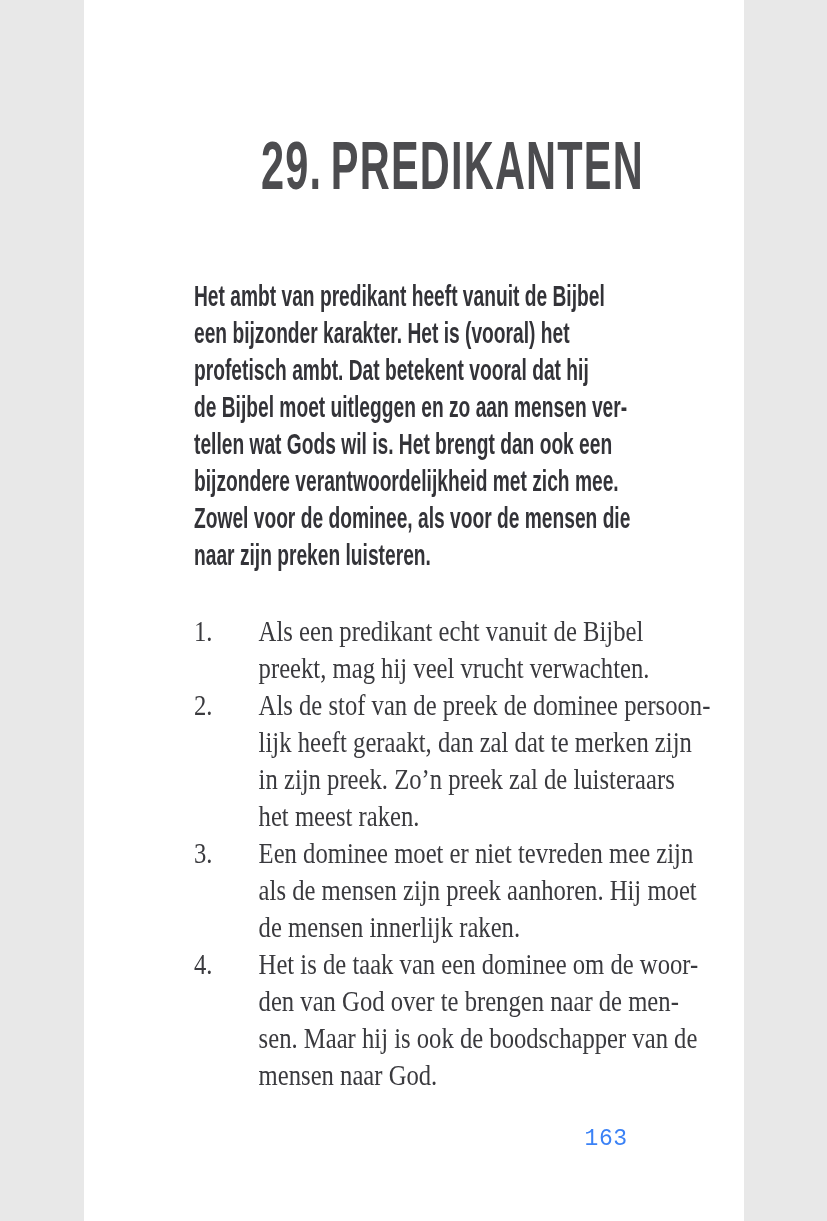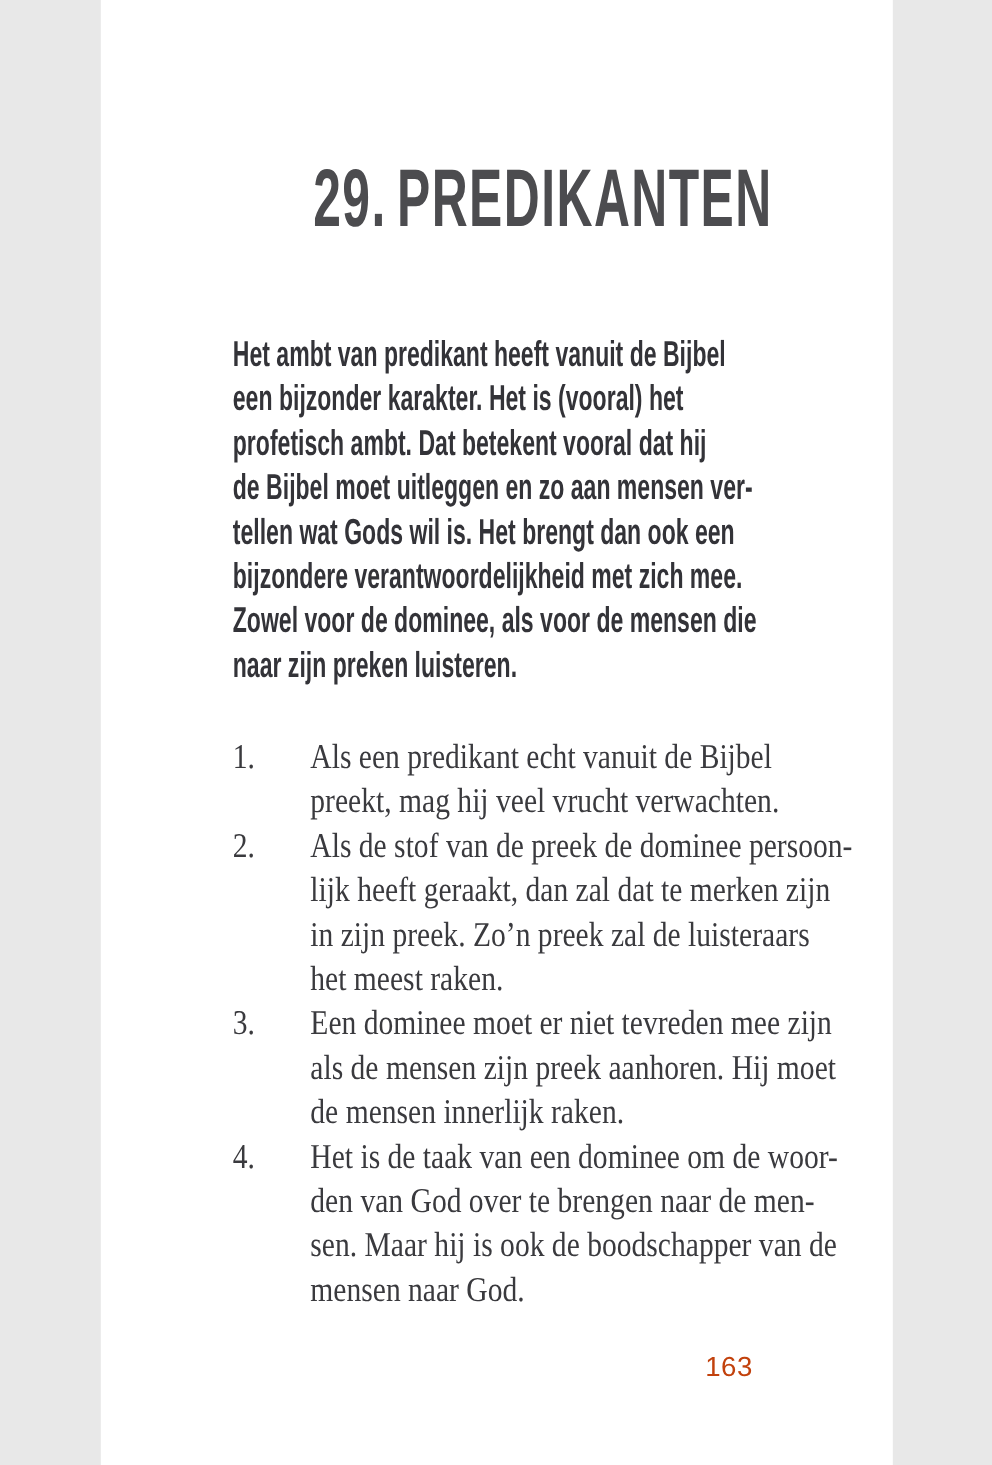--- a/index.html
+++ b/index.html
@@ -69,24 +69,24 @@
   }
   .numbered-list .row { display: flex; }
   .numbered-list .num { flex: 0 0 76px; }
   .numbered-list .txt { flex: 1 1 auto; white-space: pre-line; }
 
   
   .page-number {
     position: absolute;
     top: 1126px;
     right: 116px;
-    font-family: Liberation Sans, sans-serif;
+    font-family: Liberation Mono, monospace;
     font-size: 23px;
     letter-spacing: 0.5px;
-    color: #c2410c;
+    color: #3b82f6;
   }
 </style>
 </head>
 <body>
 
 <div class="page">
 
   <h1 class="chapter-heading">
     <span class="chapter-num">29.</span><span class="chapter-title">PREDIKANTEN</span>
   </h1>

